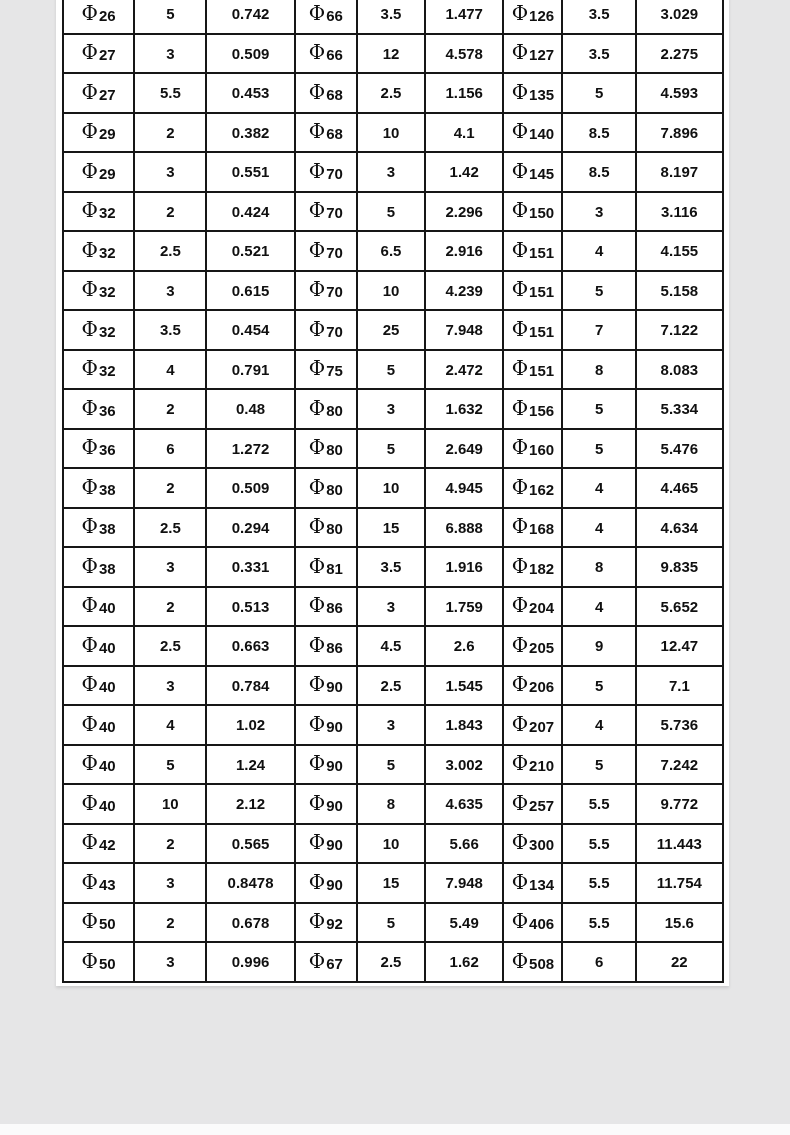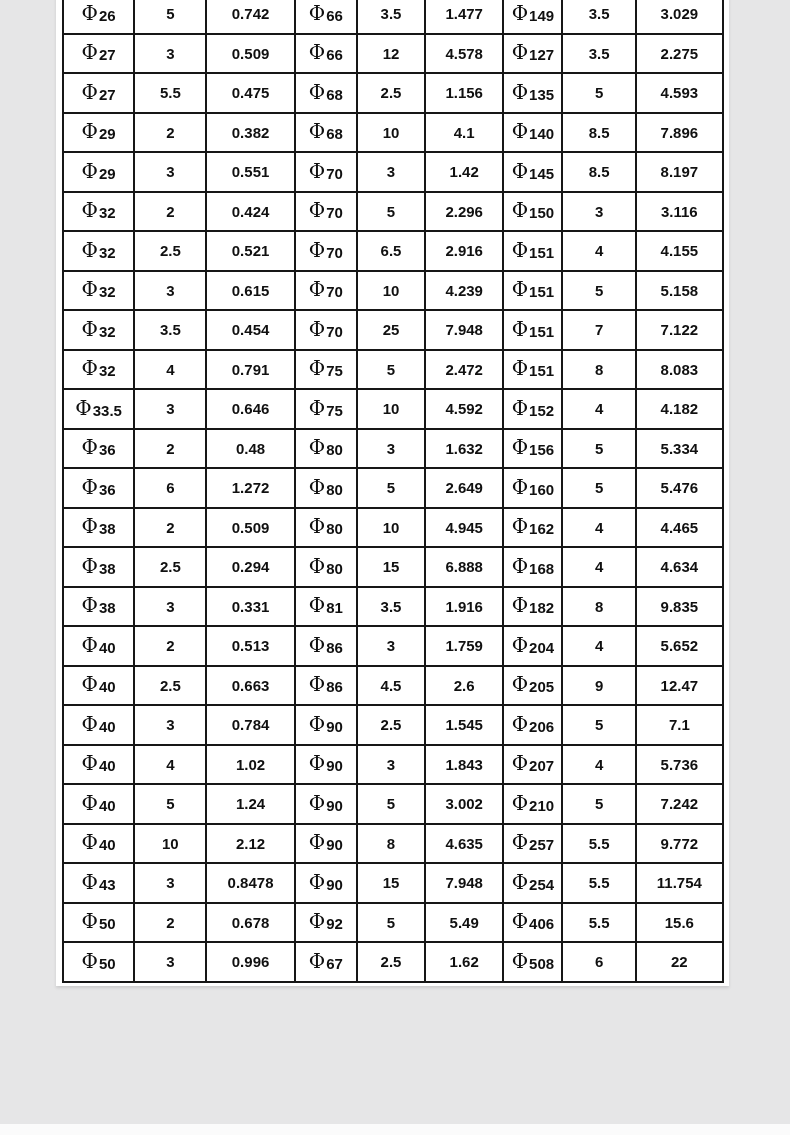--- a/index.html
+++ b/index.html
@@ -87,39 +87,39 @@
         <col class="c8">
     </colgroup>
     <tbody>
         <tr>
           <td><span class="phi">Φ</span><span class="dnum">26</span></td>
           <td>5</td>
           <td>0.742</td>
           <td><span class="phi">Φ</span><span class="dnum">66</span></td>
           <td>3.5</td>
           <td>1.477</td>
-          <td><span class="phi">Φ</span><span class="dnum">149</span></td>
+          <td><span class="phi">Φ</span><span class="dnum">126</span></td>
           <td>3.5</td>
           <td>3.029</td>
         </tr>
         <tr>
           <td><span class="phi">Φ</span><span class="dnum">27</span></td>
           <td>3</td>
           <td>0.509</td>
           <td><span class="phi">Φ</span><span class="dnum">66</span></td>
           <td>12</td>
           <td>4.578</td>
           <td><span class="phi">Φ</span><span class="dnum">127</span></td>
           <td>3.5</td>
           <td>2.275</td>
         </tr>
         <tr>
           <td><span class="phi">Φ</span><span class="dnum">27</span></td>
           <td>5.5</td>
-          <td>0.475</td>
+          <td>0.453</td>
           <td><span class="phi">Φ</span><span class="dnum">68</span></td>
           <td>2.5</td>
           <td>1.156</td>
           <td><span class="phi">Φ</span><span class="dnum">135</span></td>
           <td>5</td>
           <td>4.593</td>
         </tr>
         <tr>
           <td><span class="phi">Φ</span><span class="dnum">29</span></td>
           <td>2</td>
@@ -189,31 +189,20 @@
         <tr>
           <td><span class="phi">Φ</span><span class="dnum">32</span></td>
           <td>4</td>
           <td>0.791</td>
           <td><span class="phi">Φ</span><span class="dnum">75</span></td>
           <td>5</td>
           <td>2.472</td>
           <td><span class="phi">Φ</span><span class="dnum">151</span></td>
           <td>8</td>
           <td>8.083</td>
-        </tr>
-        <tr>
-          <td><span class="phi">Φ</span><span class="dnum">33.5</span></td>
-          <td>3</td>
-          <td>0.646</td>
-          <td><span class="phi">Φ</span><span class="dnum">75</span></td>
-          <td>10</td>
-          <td>4.592</td>
-          <td><span class="phi">Φ</span><span class="dnum">152</span></td>
-          <td>4</td>
-          <td>4.182</td>
         </tr>
         <tr>
           <td><span class="phi">Φ</span><span class="dnum">36</span></td>
           <td>2</td>
           <td>0.48</td>
           <td><span class="phi">Φ</span><span class="dnum">80</span></td>
           <td>3</td>
           <td>1.632</td>
           <td><span class="phi">Φ</span><span class="dnum">156</span></td>
           <td>5</td>
@@ -323,27 +312,38 @@
           <td>10</td>
           <td>2.12</td>
           <td><span class="phi">Φ</span><span class="dnum">90</span></td>
           <td>8</td>
           <td>4.635</td>
           <td><span class="phi">Φ</span><span class="dnum">257</span></td>
           <td>5.5</td>
           <td>9.772</td>
         </tr>
         <tr>
+          <td><span class="phi">Φ</span><span class="dnum">42</span></td>
+          <td>2</td>
+          <td>0.565</td>
+          <td><span class="phi">Φ</span><span class="dnum">90</span></td>
+          <td>10</td>
+          <td>5.66</td>
+          <td><span class="phi">Φ</span><span class="dnum">300</span></td>
+          <td>5.5</td>
+          <td>11.443</td>
+        </tr>
+        <tr>
           <td><span class="phi">Φ</span><span class="dnum">43</span></td>
           <td>3</td>
           <td>0.8478</td>
           <td><span class="phi">Φ</span><span class="dnum">90</span></td>
           <td>15</td>
           <td>7.948</td>
-          <td><span class="phi">Φ</span><span class="dnum">254</span></td>
+          <td><span class="phi">Φ</span><span class="dnum">134</span></td>
           <td>5.5</td>
           <td>11.754</td>
         </tr>
         <tr>
           <td><span class="phi">Φ</span><span class="dnum">50</span></td>
           <td>2</td>
           <td>0.678</td>
           <td><span class="phi">Φ</span><span class="dnum">92</span></td>
           <td>5</td>
           <td>5.49</td>

